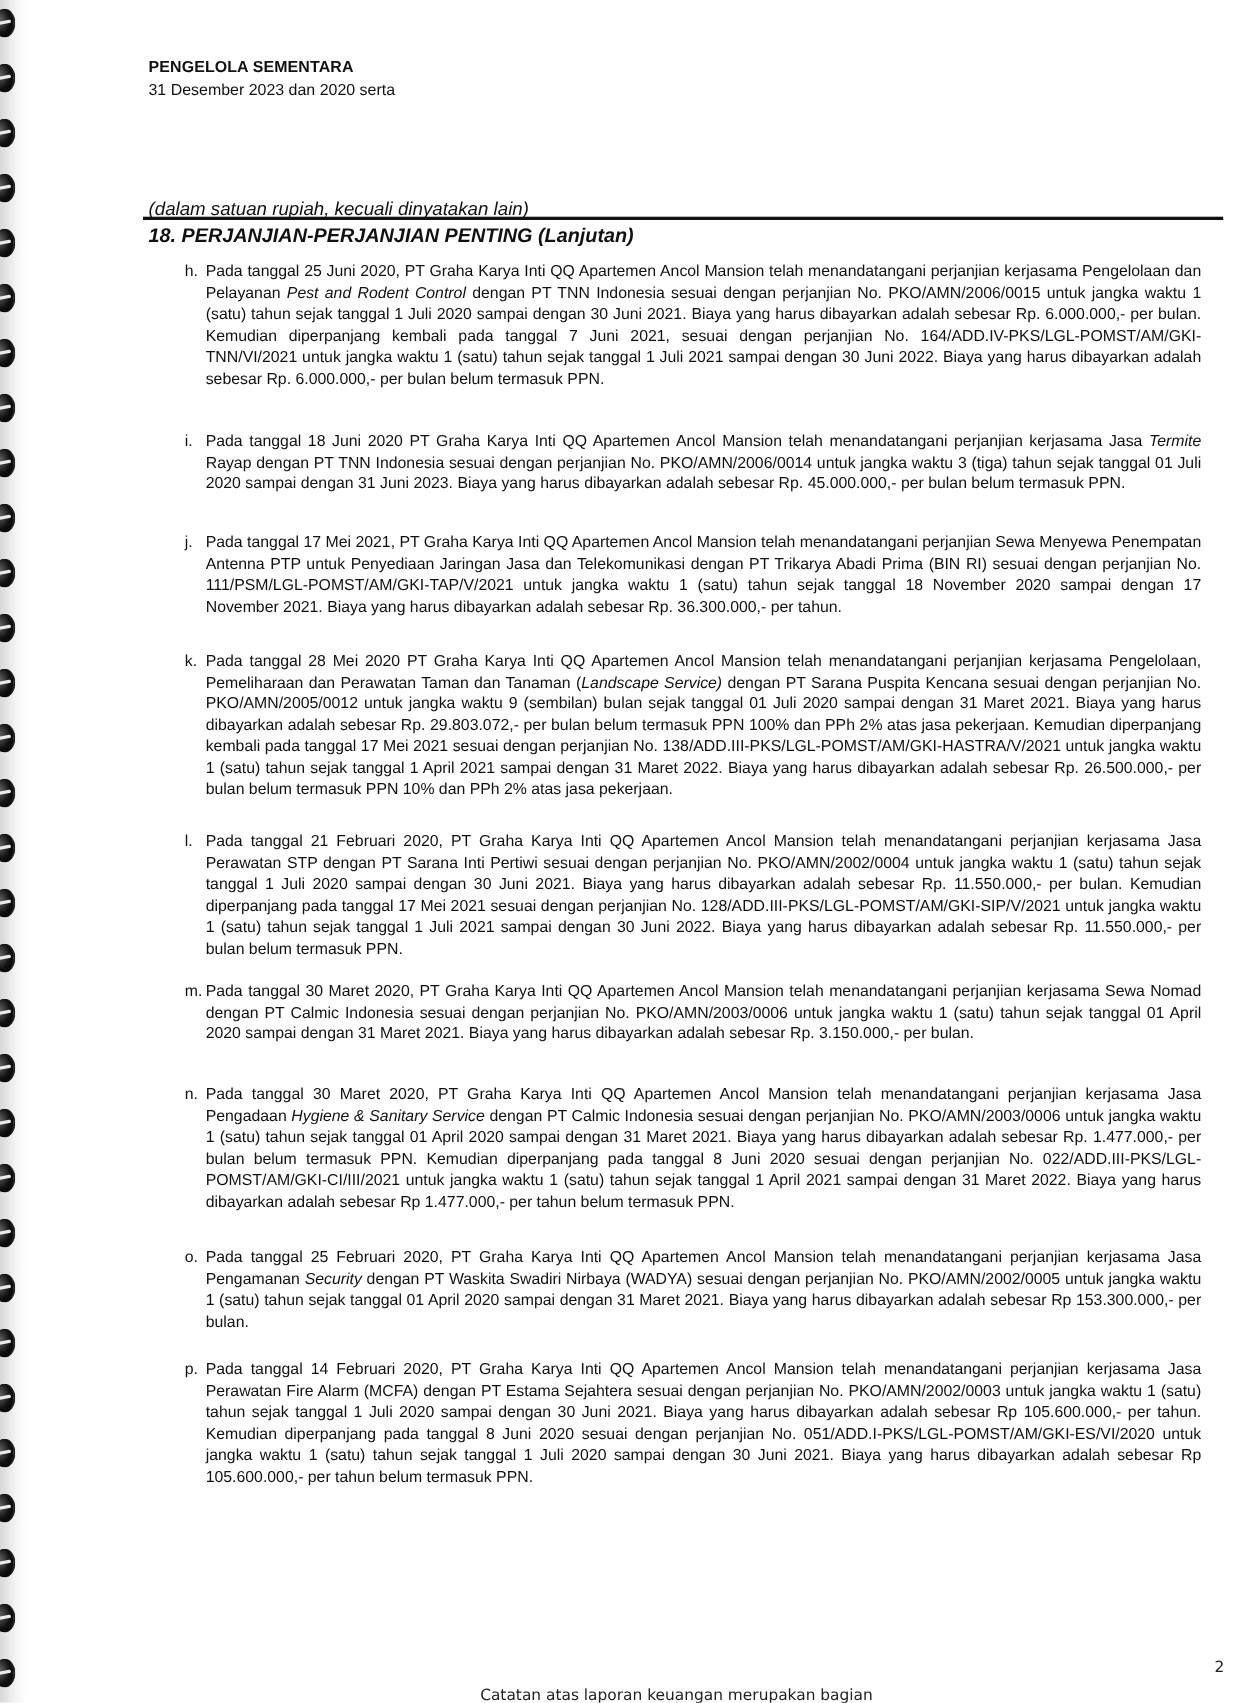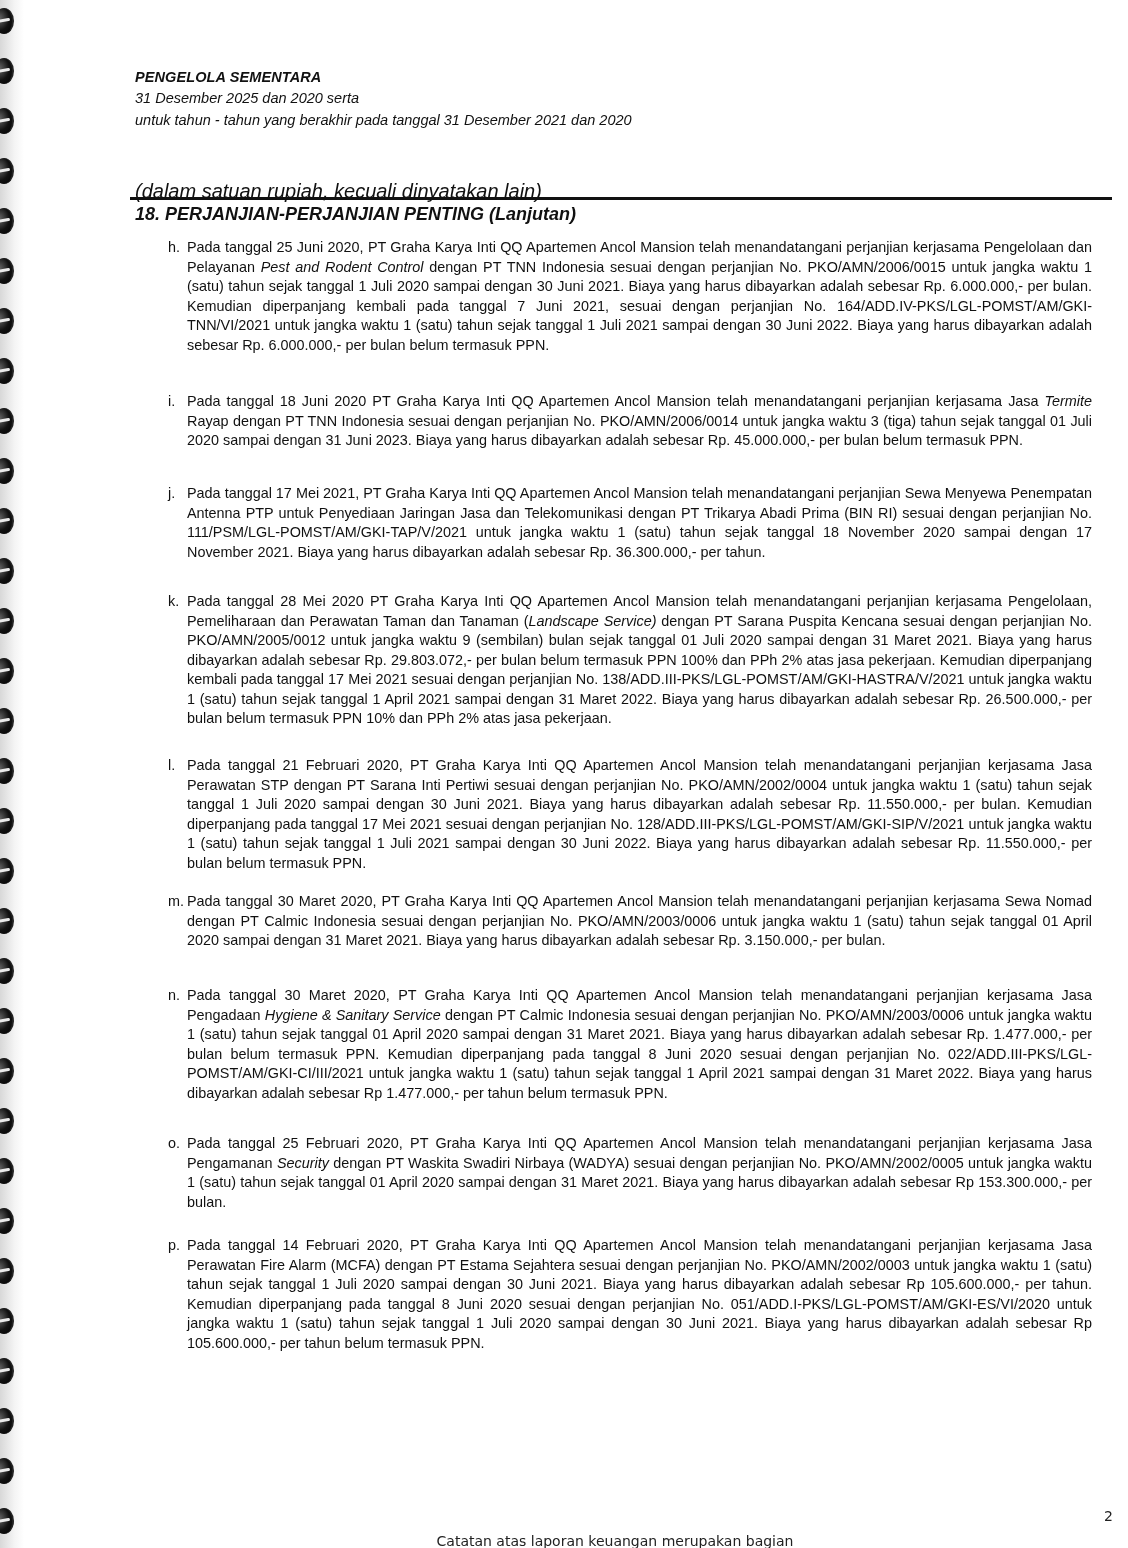--- a/index.html
+++ b/index.html
@@ -16,25 +16,25 @@
     .ring {
       position: absolute; left: -6px; width: 18px; height: 26px;
       border-radius: 50%;
       background: radial-gradient(ellipse at 30% 40%, #666 0%, #111 55%, #000 100%);
       border-right: 2px solid #222;
     }
     .ring::after {
       content: ""; position: absolute; left: 2px; top: 11px; width: 14px; height: 3px;
       background: #eaeaea; border-radius: 2px; transform: rotate(-10deg);
     }
-    .header { position: absolute; left: 135px; top: 68px; font-style: italic; }
+    .header { position: absolute; left: 135px; top: 52px; }
     .header .bold { font-weight: bold; font-size: 14.5px; line-height: 19px; letter-spacing: 0.1px; }
     .header .plain { font-size: 14.5px; line-height: 22px; }
     .unit-note {
-      position: absolute; left: 135px; top: 180px; font-style: italic; font-size: 20px;
+      position: absolute; left: 135px; top: 180px; font-style: italic; font-size: 17px;
     }
     .rule {
       position: absolute; left: 130px; top: 197px; width: 982px; height: 3px; background: #111;
     }
     .section-title {
       position: absolute; left: 135px; top: 204px; font-weight: bold; font-size: 18px; font-style: italic;
     }
     .item {
       position: absolute; left: 168px; width: 924px;
       font-size: 14.4px; line-height: 19.5px; text-align: justify;
@@ -83,22 +83,21 @@
   <div class="ring" style="top:1258px"></div>
   <div class="ring" style="top:1308px"></div>
   <div class="ring" style="top:1358px"></div>
   <div class="ring" style="top:1408px"></div>
   <div class="ring" style="top:1458px"></div>
   <div class="ring" style="top:1508px"></div>
 </div>
 
 <div class="header">
   <div class="bold">PENGELOLA SEMENTARA</div>
-  <div class="plain">31 Desember 2025 dan 2020 serta</div>
-  <div class="plain">untuk tahun - tahun yang berakhir pada tanggal 31 Desember 2021 dan 2020</div>
+  <div class="plain">31 Desember 2023 dan 2020 serta</div>
 </div>
 
 <div class="unit-note">(dalam satuan rupiah, kecuali dinyatakan lain)</div>
 <div class="rule"></div>
 <div class="section-title">18.  PERJANJIAN-PERJANJIAN PENTING (Lanjutan)</div>
 
 <div class="item" style="top:238px">
   <span class="letter">h.</span>
   <div class="text"><span>Pada tanggal 25 Juni 2020, PT Graha Karya Inti QQ Apartemen Ancol Mansion telah menandatangani perjanjian kerjasama Pengelolaan dan Pelayanan </span><i>Pest and Rodent Control</i><span> dengan PT TNN Indonesia sesuai dengan perjanjian No. PKO/AMN/2006/0015 untuk jangka waktu 1 (satu) tahun sejak tanggal 1 Juli 2020 sampai dengan 30 Juni 2021. Biaya yang harus dibayarkan adalah sebesar Rp. 6.000.000,- per bulan. Kemudian diperpanjang kembali pada tanggal 7 Juni 2021, sesuai dengan perjanjian No. 164/ADD.IV-PKS/LGL-POMST/AM/GKI-TNN/VI/2021 untuk jangka waktu 1 (satu) tahun sejak tanggal 1 Juli 2021 sampai dengan 30 Juni 2022. Biaya yang harus dibayarkan adalah sebesar Rp. 6.000.000,- per bulan belum termasuk PPN.</span></div>
 </div>

